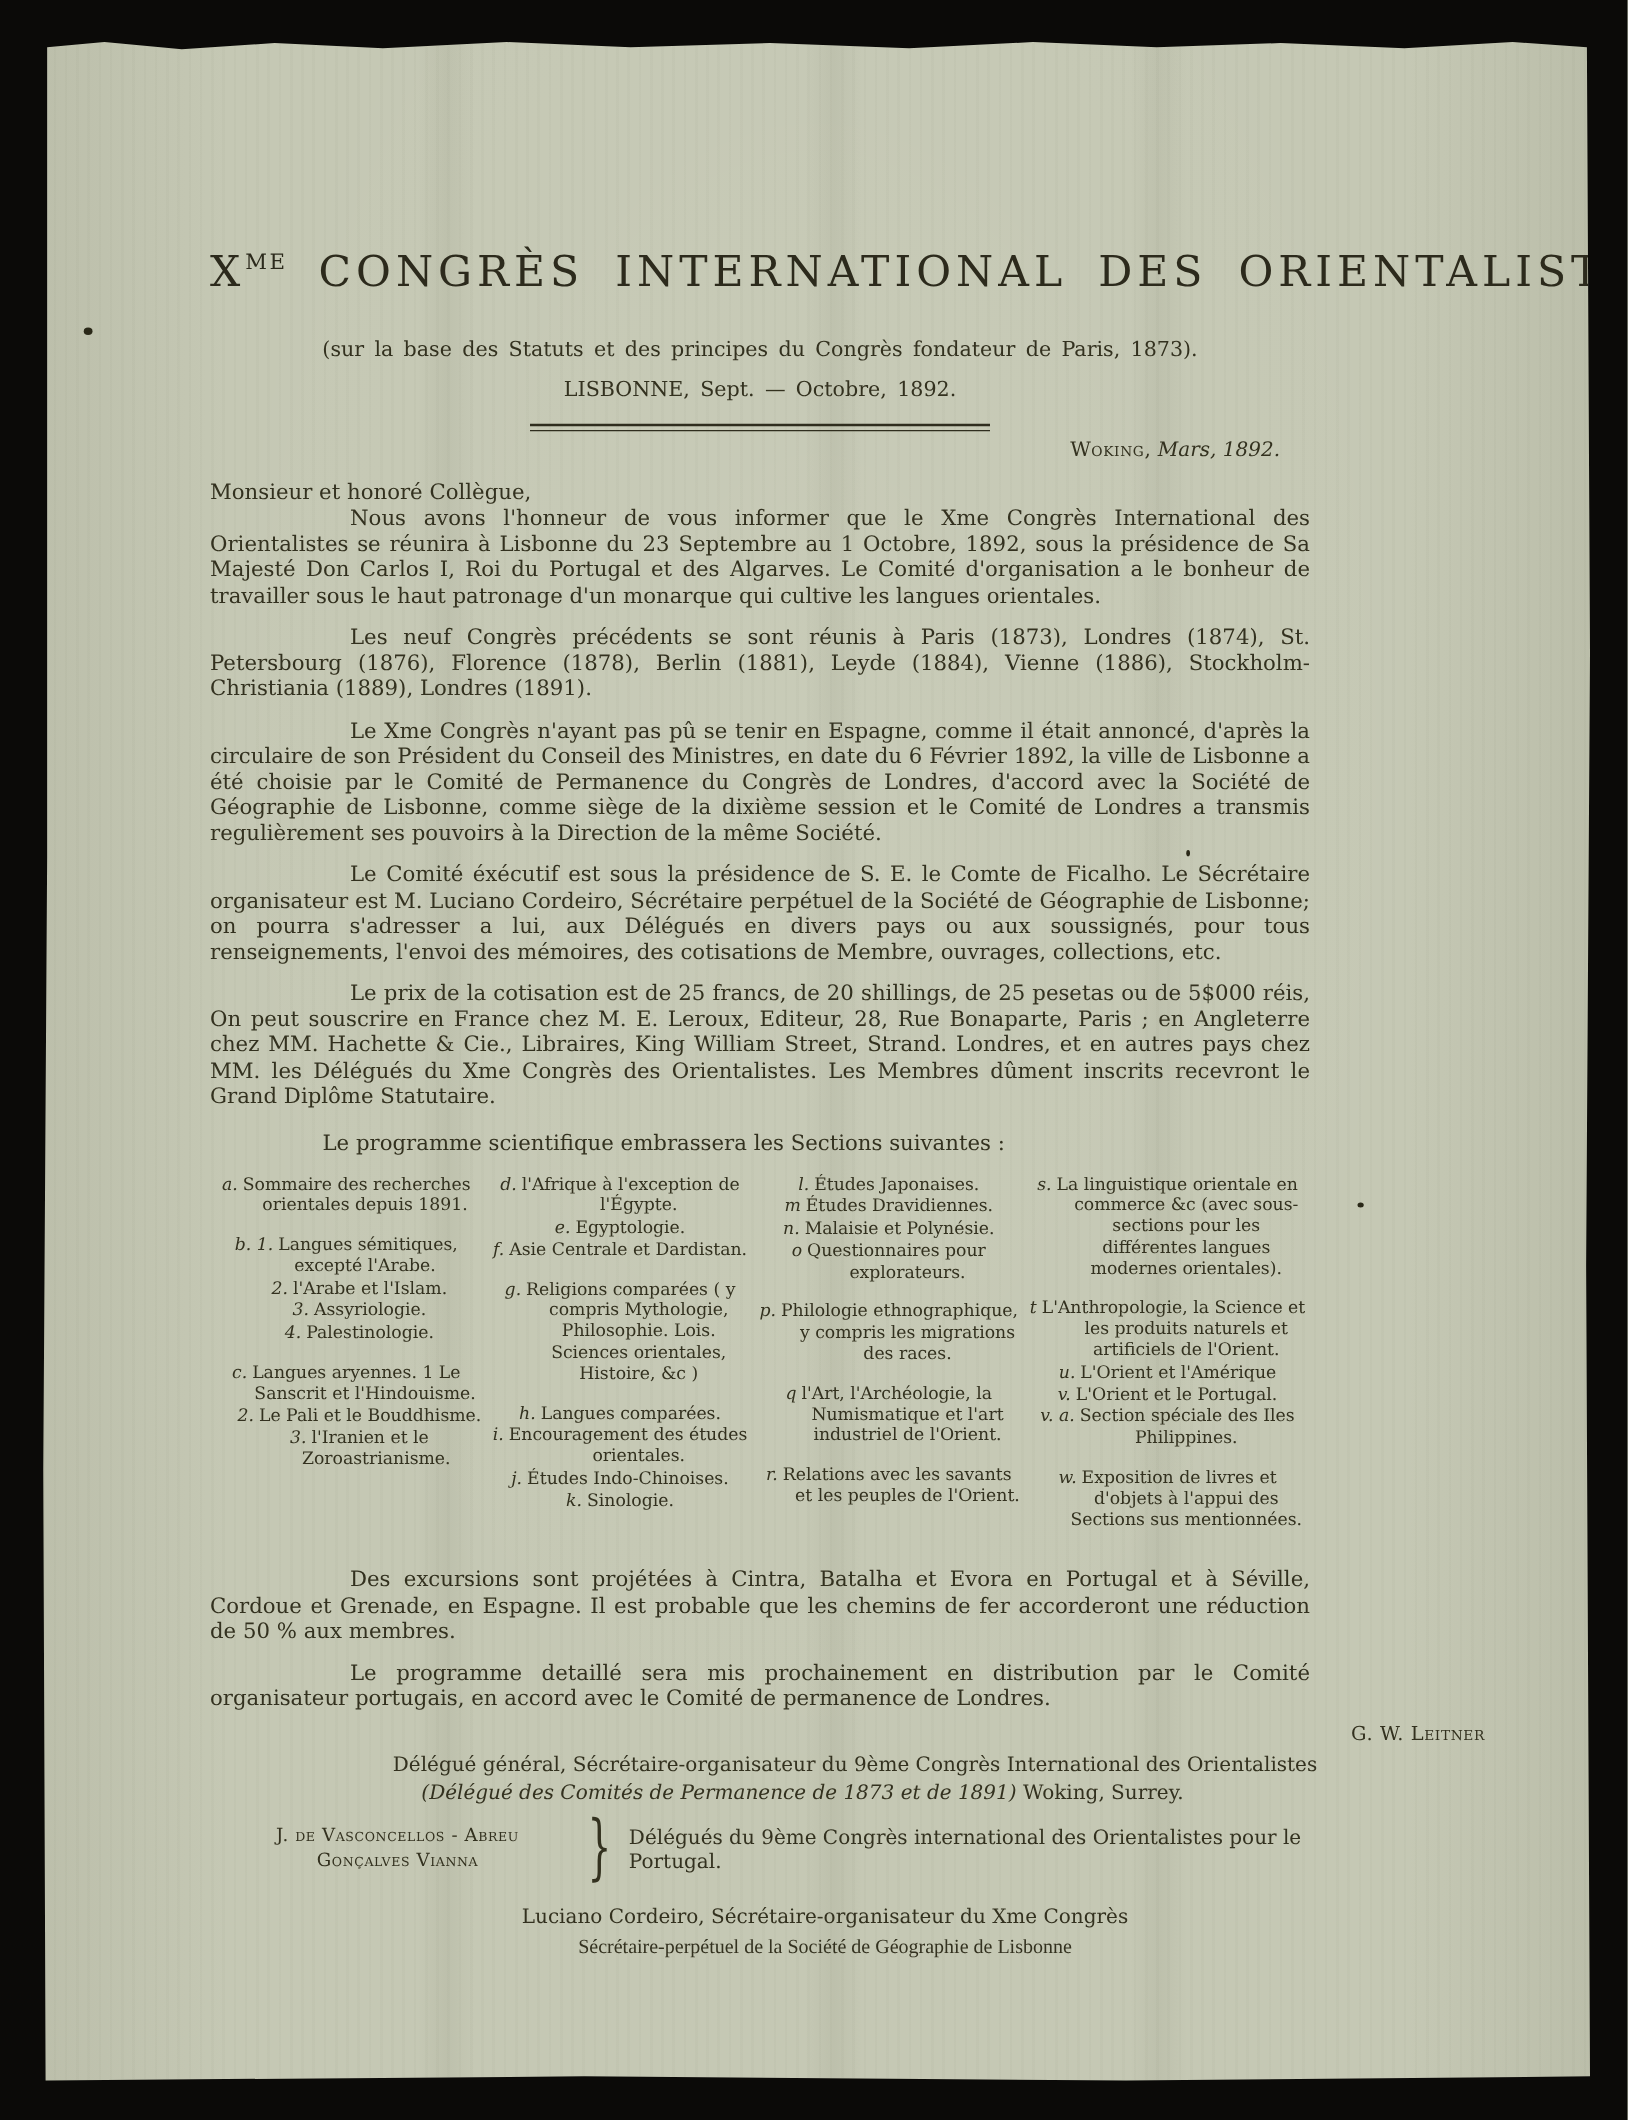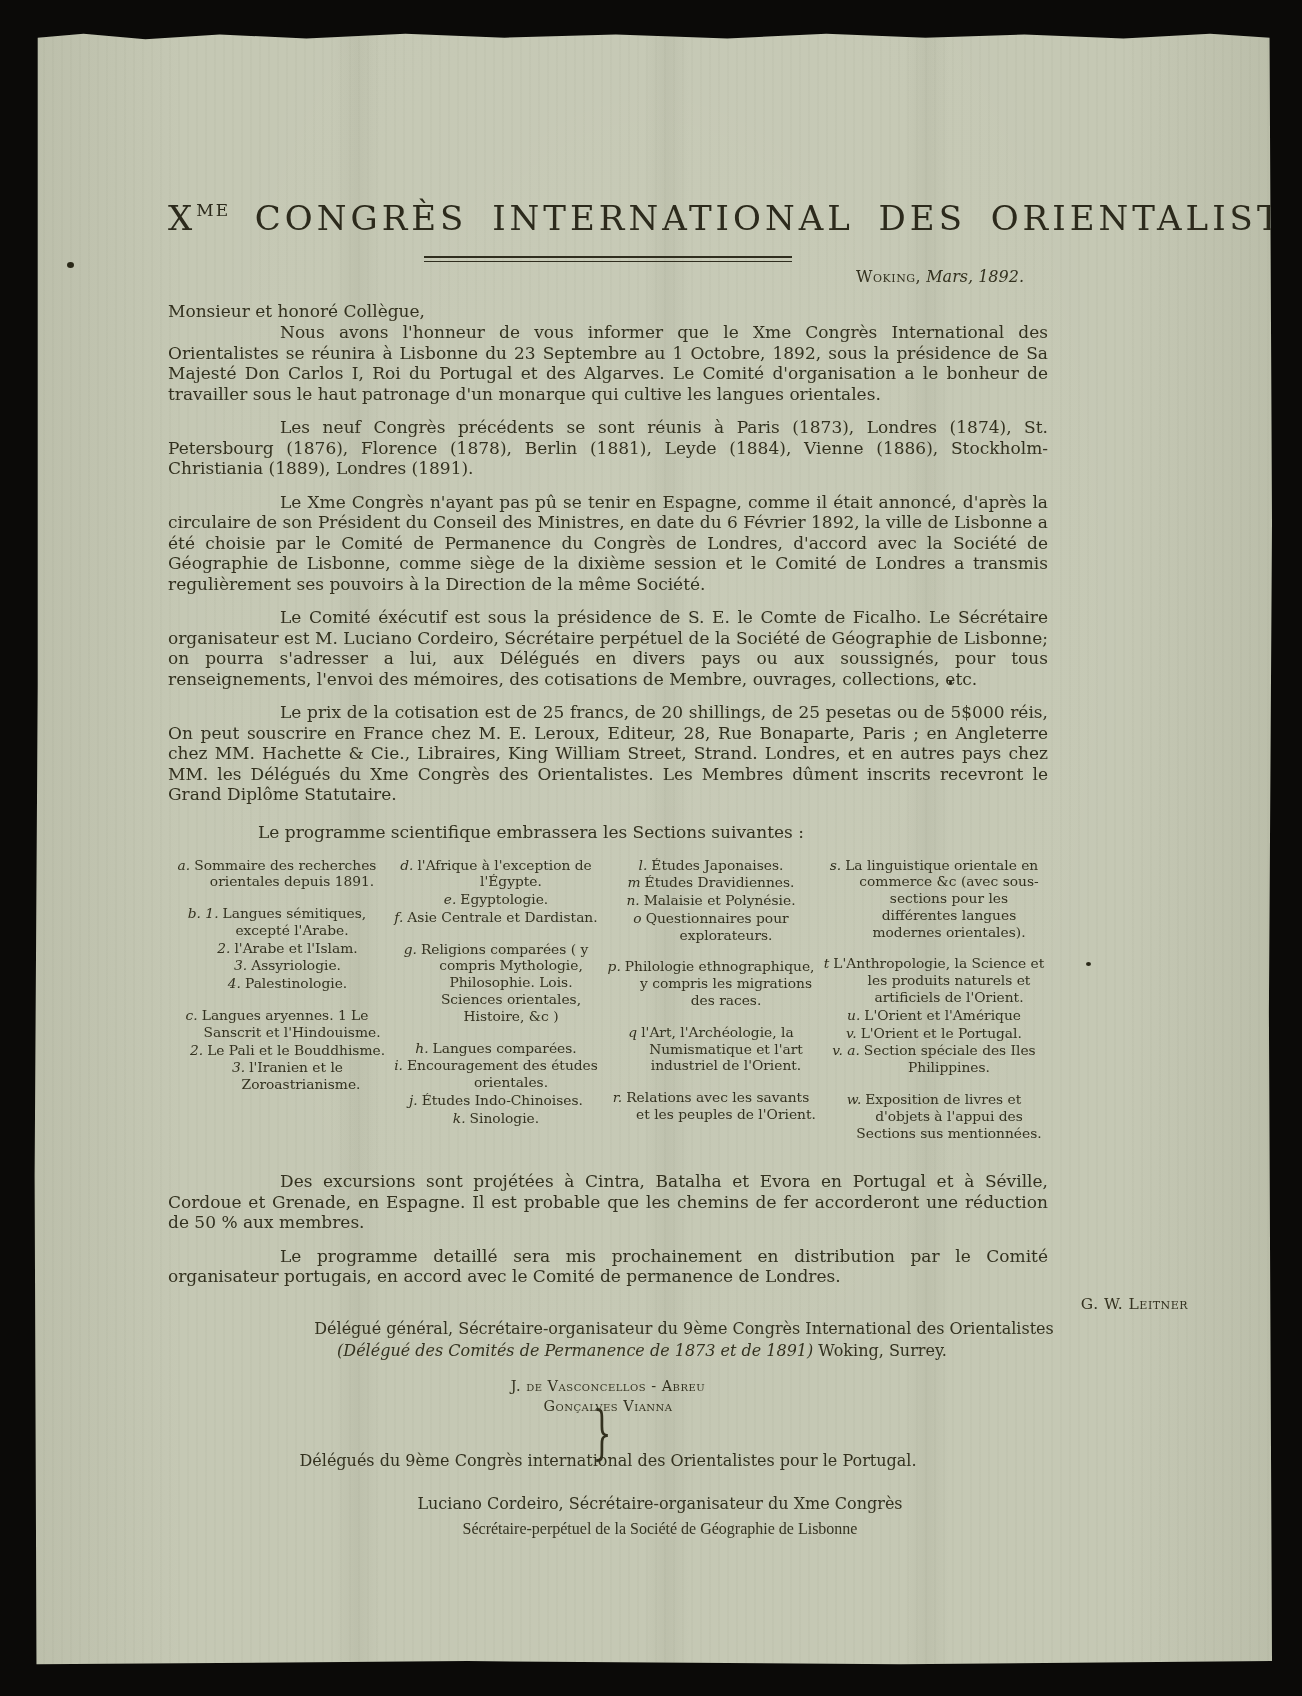--- a/index.html
+++ b/index.html
@@ -48,21 +48,21 @@
   .prog .c1{width:218px;} .prog .c2{width:212px;} .prog .c3{width:210px;} .prog .c4{width:228px;}
   .prog-item{padding-left:30px;text-indent:-30px;margin-top:1px;text-align:center;}
   .prog-item.sub{padding-left:48px;text-indent:-27px;}
   .prog-item.gap{margin-top:15px;}
   .prog-item .ltr{font-style:italic;padding-right:4px;}
 
   .closing{margin-top:30px;}
   .sig-leitner{margin-top:8px;text-align:right;position:relative;left:140px;font-size:15.5px;}
   .sig-role{margin-top:6px;text-align:center;position:relative;left:76px;font-size:16px;}
   .sig-note{margin-top:3px;text-align:center;position:relative;left:34px;font-size:16px;}
-  .delegates{margin-top:16px;display:flex;align-items:center;flex-direction:column;}
+  .delegates{margin-top:16px;display:flex;align-items:center;}
   .delegates .names{width:300px;text-align:center;font-size:14.5px;line-height:20px;}
   .delegates .brace{font-size:30px;transform:scaleY(1.9);margin:0 14px 0 2px;font-weight:normal;}
   .delegates .role{font-size:16px;flex:1;}
   .sig-cordeiro1{margin-top:24px;text-align:center;position:relative;left:52px;font-size:16px;}
   .sig-cordeiro2{margin-top:7px;text-align:center;position:relative;left:52px;font-size:16px;font-family:Liberation Serif, serif;}
 </style>
 </head>
 <body>
 
 <div class="paper">
@@ -70,21 +70,23 @@
   <div class="fold f2"></div>
   <div class="fold f3"></div>
   <div class="speck s1"></div>
   <div class="speck s2"></div>
   <div class="speck s3"></div>
 
   <div class="content">
 
     <div class="doc-title"><span>X</span><span class="sup">ME</span> <span>CONGRÈS INTERNATIONAL DES ORIENTALISTES</span></div>
 
+    <div class="doc-subtitle">(sur la base des Statuts et des principes du Congrès fondateur de Paris, 1873).</div>
 
+    <div class="place-date">LISBONNE, Sept. — Octobre, 1892.</div>
 
     <div class="rule"></div>
 
     <div class="dateline"><span class="sc">Woking,</span> <span class="it">Mars, 1892.</span></div>
 
     <div class="salutation">Monsieur et honoré Collègue,</div>
 
     <p class="body-par first">Nous avons l'honneur de vous informer que le Xme Congrès International des Orientalistes se réunira à Lisbonne du 23 Septembre au 1 Octobre, 1892, sous la présidence de Sa Majesté Don Carlos I, Roi du Portugal et des Algarves. Le Comité d'organisation a le bonheur de travailler sous le haut patronage d'un monarque qui cultive les langues orientales.</p>
     <p class="body-par">Les neuf Congrès précédents se sont réunis à Paris (1873), Londres (1874), St. Petersbourg (1876), Florence (1878), Berlin (1881), Leyde (1884), Vienne (1886), Stockholm-Christiania (1889), Londres (1891).</p>
     <p class="body-par">Le Xme Congrès n'ayant pas pû se tenir en Espagne, comme il était annoncé, d'après la circulaire de son Président du Conseil des Ministres, en date du 6 Février 1892, la ville de Lisbonne a été choisie par le Comité de Permanence du Congrès de Londres, d'accord avec la Société de Géographie de Lisbonne, comme siège de la dixième session et le Comité de Londres a transmis regulièrement ses pouvoirs à la Direction de la même Société.</p>

